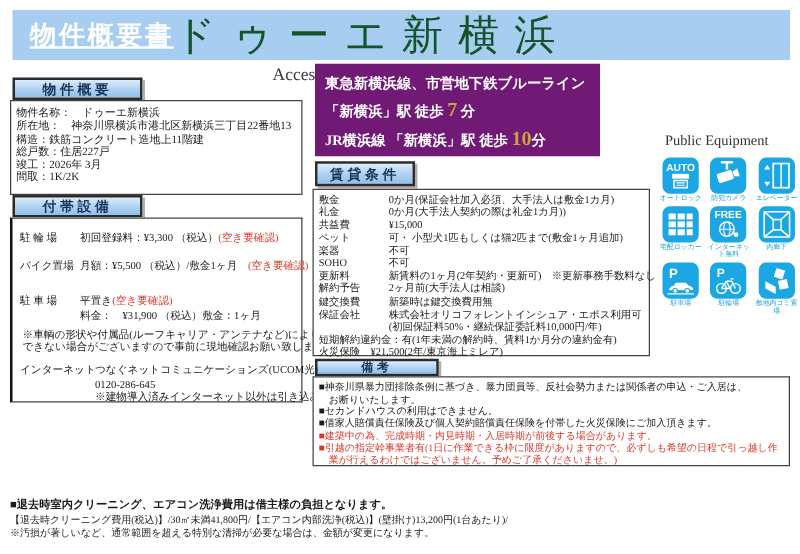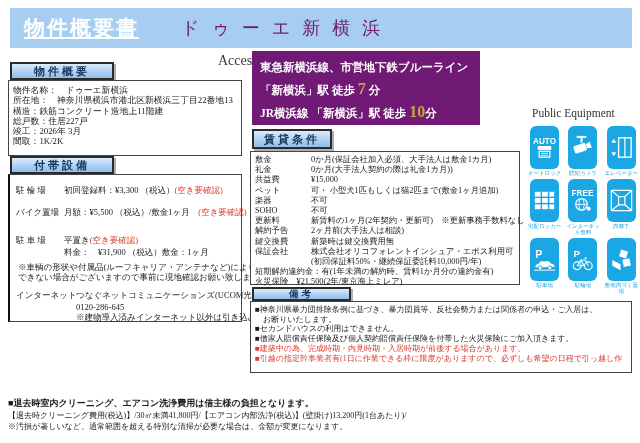--- a/index.html
+++ b/index.html
@@ -4,21 +4,21 @@
 <style>
   html,body{margin:0;padding:0;background:#fff;}
   .page{position:relative;width:640px;height:443px;background:#fff;overflow:hidden;
         font-family:"Liberation Serif","DejaVu Serif",serif;color:#1a1a1a;}
 
   
   .banner{position:absolute;left:10px;top:8px;width:622px;height:40px;background:#a7cef1;
           display:flex;align-items:center;}
   .doc-title{font-size:21px;font-weight:bold;color:#fff;text-decoration:underline;
              letter-spacing:2px;margin-left:14px;white-space:nowrap;}
-  .prop-title{font-size:18px;color:#701a75;letter-spacing:12px;margin-left:42px;white-space:nowrap;}
+  .prop-title{font-size:33px;color:#14532d;letter-spacing:12px;white-space:nowrap;}
 
   
   .access-label{position:absolute;left:218px;top:53px;font-size:14px;color:#3a3a3a;}
   .access-box{position:absolute;left:252px;top:51px;width:228px;height:74px;background:#701a75;
               color:#fff;font-size:11.5px;font-weight:bold;padding:5px 0 0 8px;box-sizing:border-box;}
   .access-line{line-height:22px;white-space:nowrap;}
   .gold-num{color:#c9a63d;font-size:16px;font-weight:bold;}
 
   
   .sec-header{position:absolute;background:linear-gradient(180deg,#dcecfb 0%,#aed0f2 55%,#92bfea 100%);
@@ -52,21 +52,21 @@
 
   
   .rem-line{font-size:8px;line-height:9.7px;white-space:nowrap;}
   .rem-indent{padding-left:8px;}
 
   
   .pe-title{position:absolute;left:532px;top:107px;font-size:11.5px;color:#333;white-space:nowrap;}
   .equip-grid{position:absolute;left:526px;top:126px;width:114px;display:grid;
               grid-template-columns:repeat(3,1fr);gap:2px 1px;}
   .equip-cell{display:flex;flex-direction:column;align-items:center;}
-  .equip-icon{width:29px;height:43px;background:#1ba7e3;border-radius:6px;display:flex;
+  .equip-icon{width:29px;height:29px;background:#1ba7e3;border-radius:6px;display:flex;
               align-items:center;justify-content:center;}
   .equip-icon svg{width:29px;height:29px;}
   .equip-label{font-size:5.5px;line-height:6.5px;color:#1a9fdc;text-align:center;margin-top:1px;
                font-family:"Liberation Sans","DejaVu Sans",sans-serif;}
 
   
   .footer-line{position:absolute;left:8px;font-size:8px;white-space:nowrap;}
   .f1{top:397px;font-size:9px;font-weight:bold;}
   .f2{top:410px;}
   .f3{top:421px;}
@@ -174,20 +174,21 @@
   </div>
 
   <div class="sec-header h-remarks">備考</div>
   <div class="box remarks-box">
     <div class="rem-line">■神奈川県暴力団排除条例に基づき、暴力団員等、反社会勢力または関係者の申込・ご入居は、</div>
     <div class="rem-line rem-indent">お断りいたします。</div>
     <div class="rem-line">■セカンドハウスの利用はできません。</div>
     <div class="rem-line">■借家人賠償責任保険及び個人契約賠償責任保険を付帯した火災保険にご加入頂きます。</div>
     <div class="rem-line red">■建築中の為、完成時期・内見時期・入居時期が前後する場合があります。</div>
     <div class="rem-line red">■引越の指定幹事業者有(1日に作業できる枠に限度がありますので、必ずしも希望の日程で引っ越し作</div>
+    <div class="rem-line red rem-indent">業が行えるわけではございません。予めご了承くださいませ。)</div>
   </div>
 
   <span class="pe-title">Public Equipment</span>
   <div class="equip-grid">
 
     <div class="equip-cell">
       <span class="equip-icon">
         <svg viewBox="0 0 30 30">
             <text x="15" y="11" font-size="8.5" font-weight="bold" fill="#fff" text-anchor="middle" font-family="sans-serif">AUTO</text>
             <rect x="8" y="13.5" width="14" height="4" fill="#fff"></rect>

